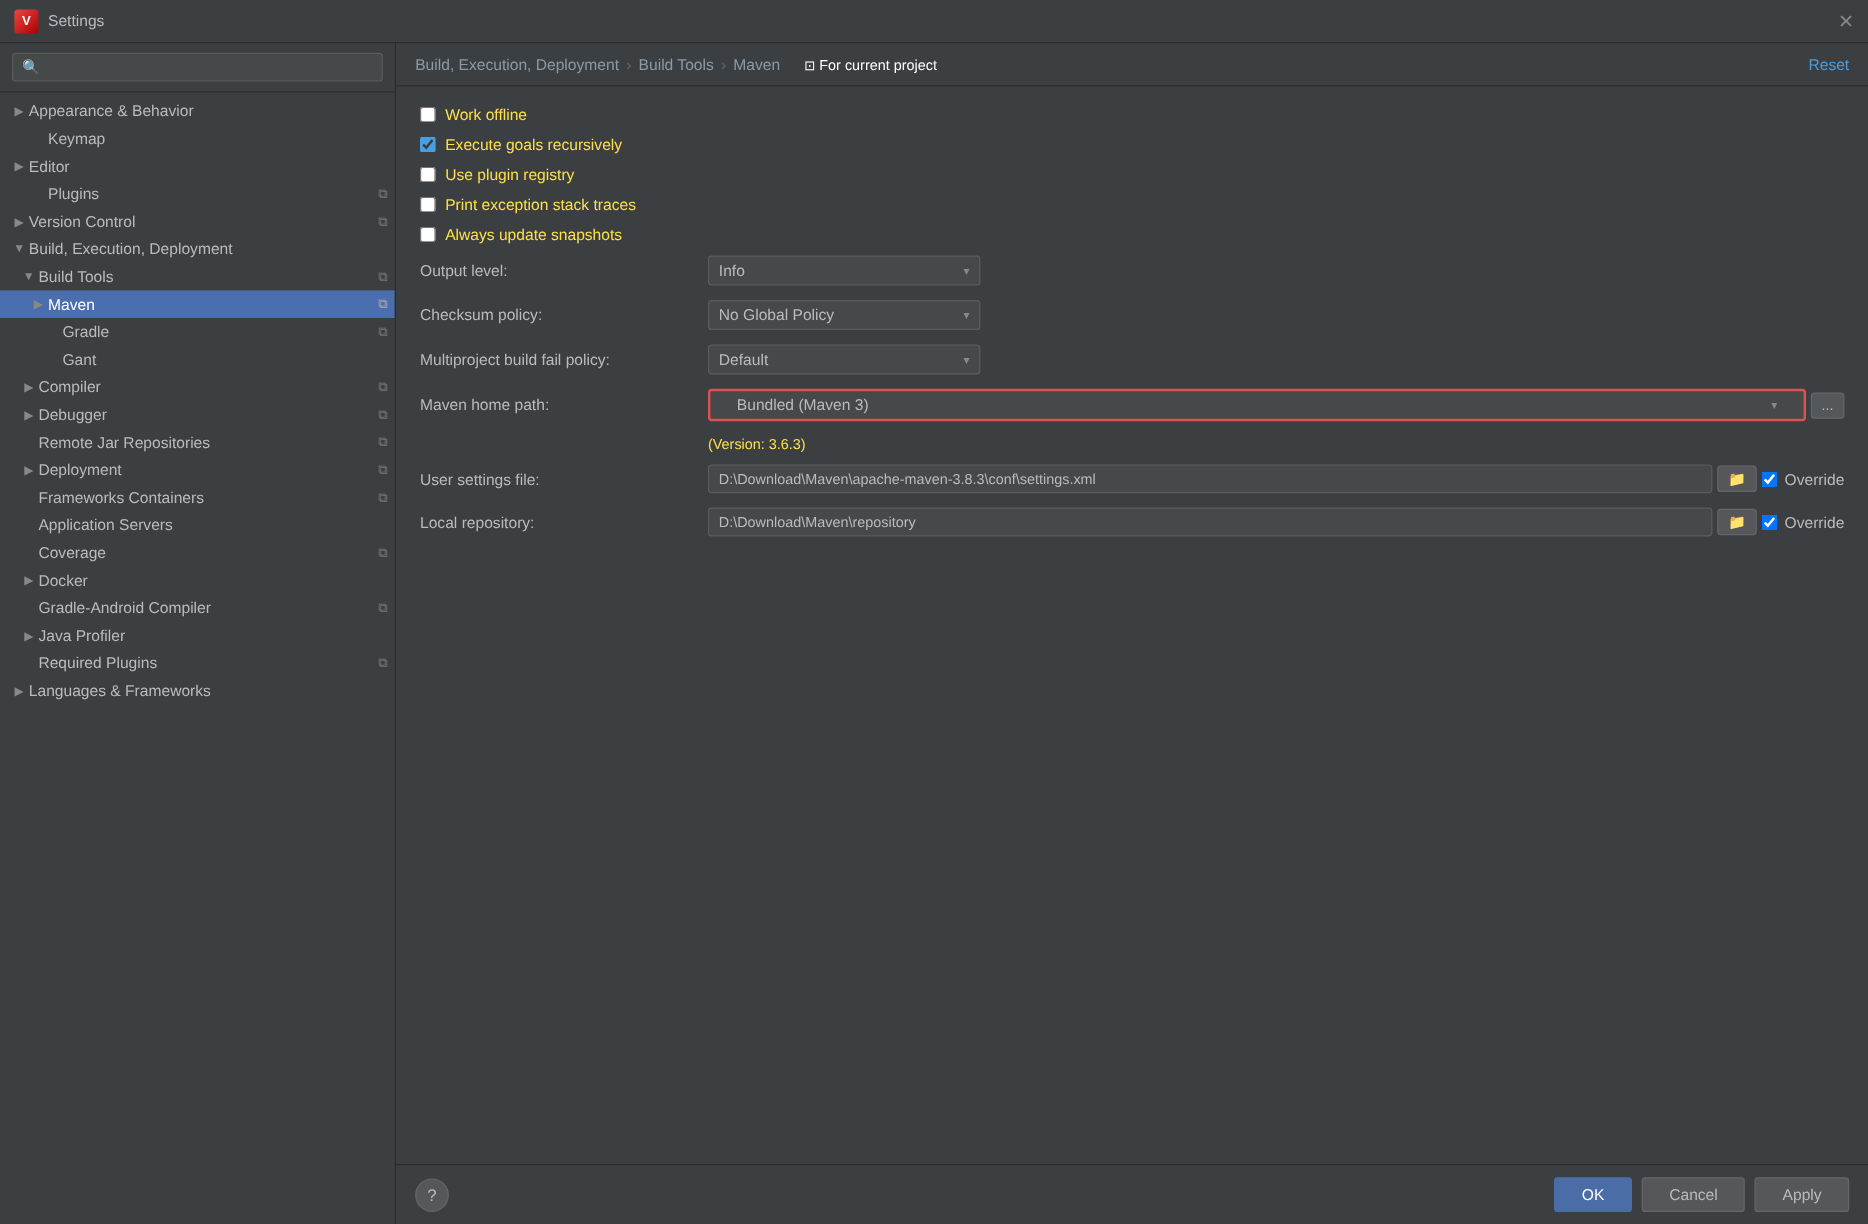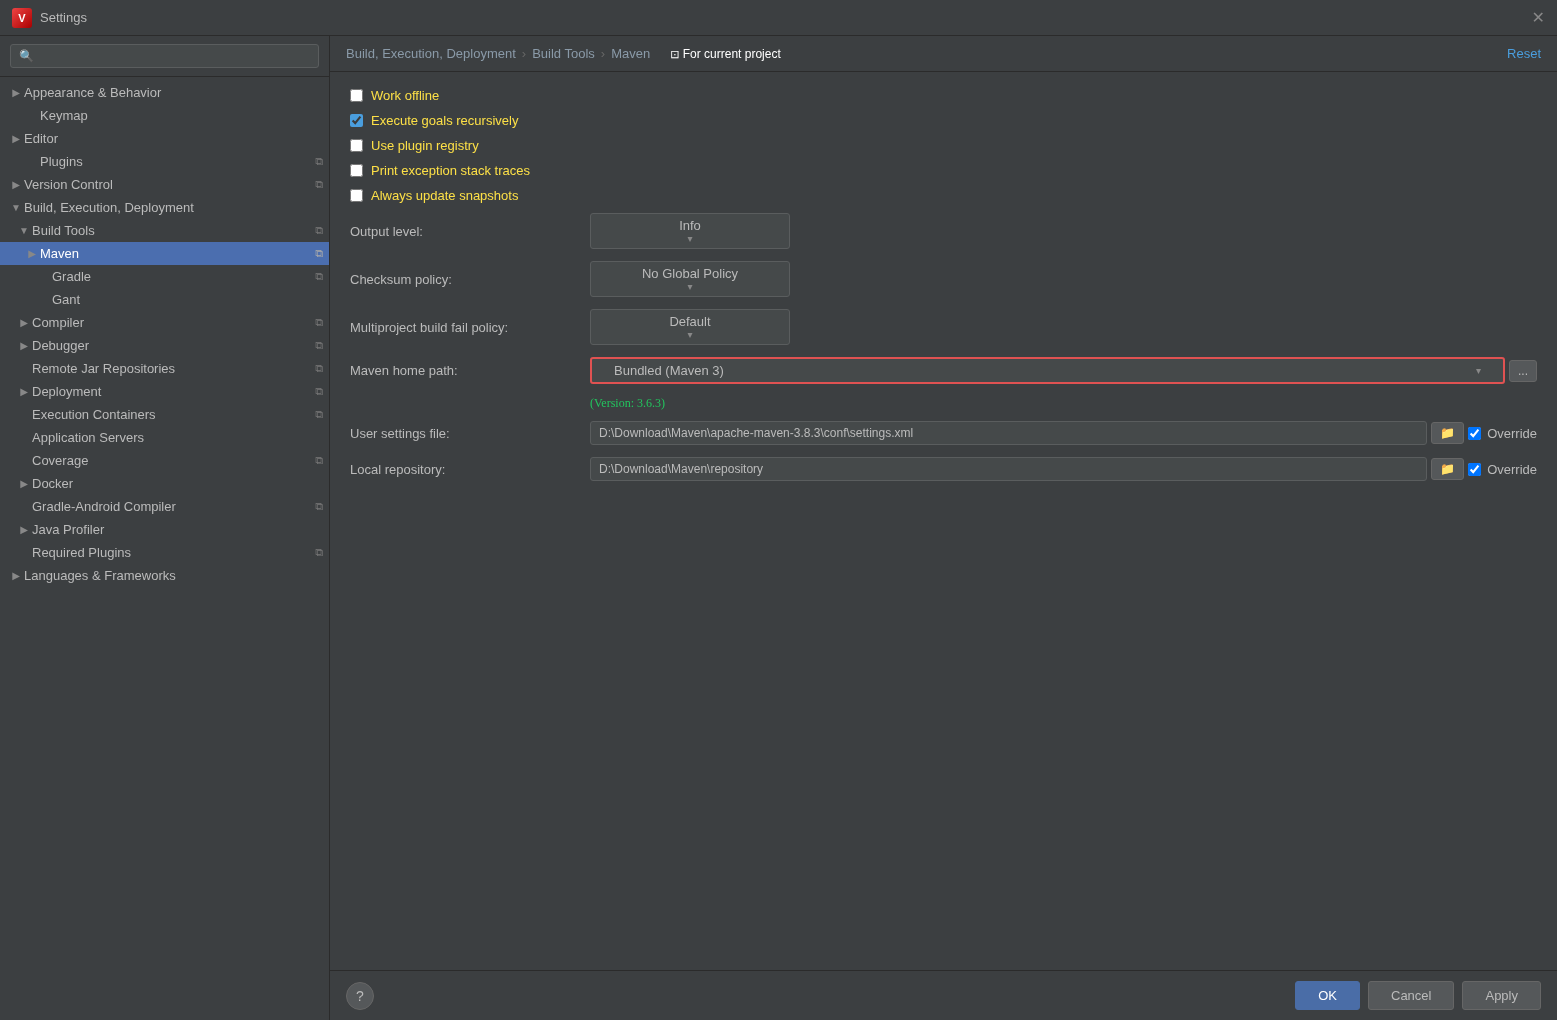--- a/index.html
+++ b/index.html
@@ -174,26 +174,25 @@
       align-items: center;
       gap: 8px;
     }
     .dropdown {
       background: #45494a;
       border: 1px solid #5a5d5e;
       border-radius: 3px;
       color: #bbbbbb;
       padding: 4px 8px;
       font-size: 13px;
-      width: 200px;
+      width: 227px;
       cursor: pointer;
       display: flex;
       align-items: center;
       justify-content: space-between;
-      flex-direction: column;
     }
     .dropdown-arrow { color: #888; font-size: 10px; }
     .text-input {
       background: #45494a;
       border: 1px solid #5a5d5e;
       border-radius: 3px;
       color: #bbbbbb;
       padding: 4px 8px;
       font-size: 13px;
       width: 150px;
@@ -234,25 +233,24 @@
       padding: 3px 8px;
       font-size: 12px;
       cursor: pointer;
     }
     .override-wrap {
       display: flex;
       align-items: center;
       gap: 6px;
     }
     .version-text {
-      color: #22c55e;
+      color: #fde047;
       font-size: 12px;
       margin-left: 240px;
       margin-bottom: 10px;
-      font-family: Liberation Serif, serif;
     }
     .bottom-bar {
       display: flex;
       align-items: center;
       justify-content: flex-end;
       gap: 8px;
       padding: 10px 16px;
       border-top: 1px solid #2b2b2b;
       background: #3c3f41;
     }
@@ -404,21 +402,21 @@
         <div class="tree-item">
           <span class="indent" style="width:16px"></span>
           <span class="arrow">▶</span>
           <span class="label">Deployment</span>
           <span class="icon-copy">⧉</span>
         </div>
 
         <div class="tree-item">
           <span class="indent" style="width:16px"></span>
           <span class="arrow"> </span>
-          <span class="label">Execution Containers</span>
+          <span class="label">Frameworks Containers</span>
           <span class="icon-copy">⧉</span>
         </div>
 
         <div class="tree-item">
           <span class="indent" style="width:16px"></span>
           <span class="arrow"> </span>
           <span class="label">Application Servers</span>
         </div>
 
         <div class="tree-item">

